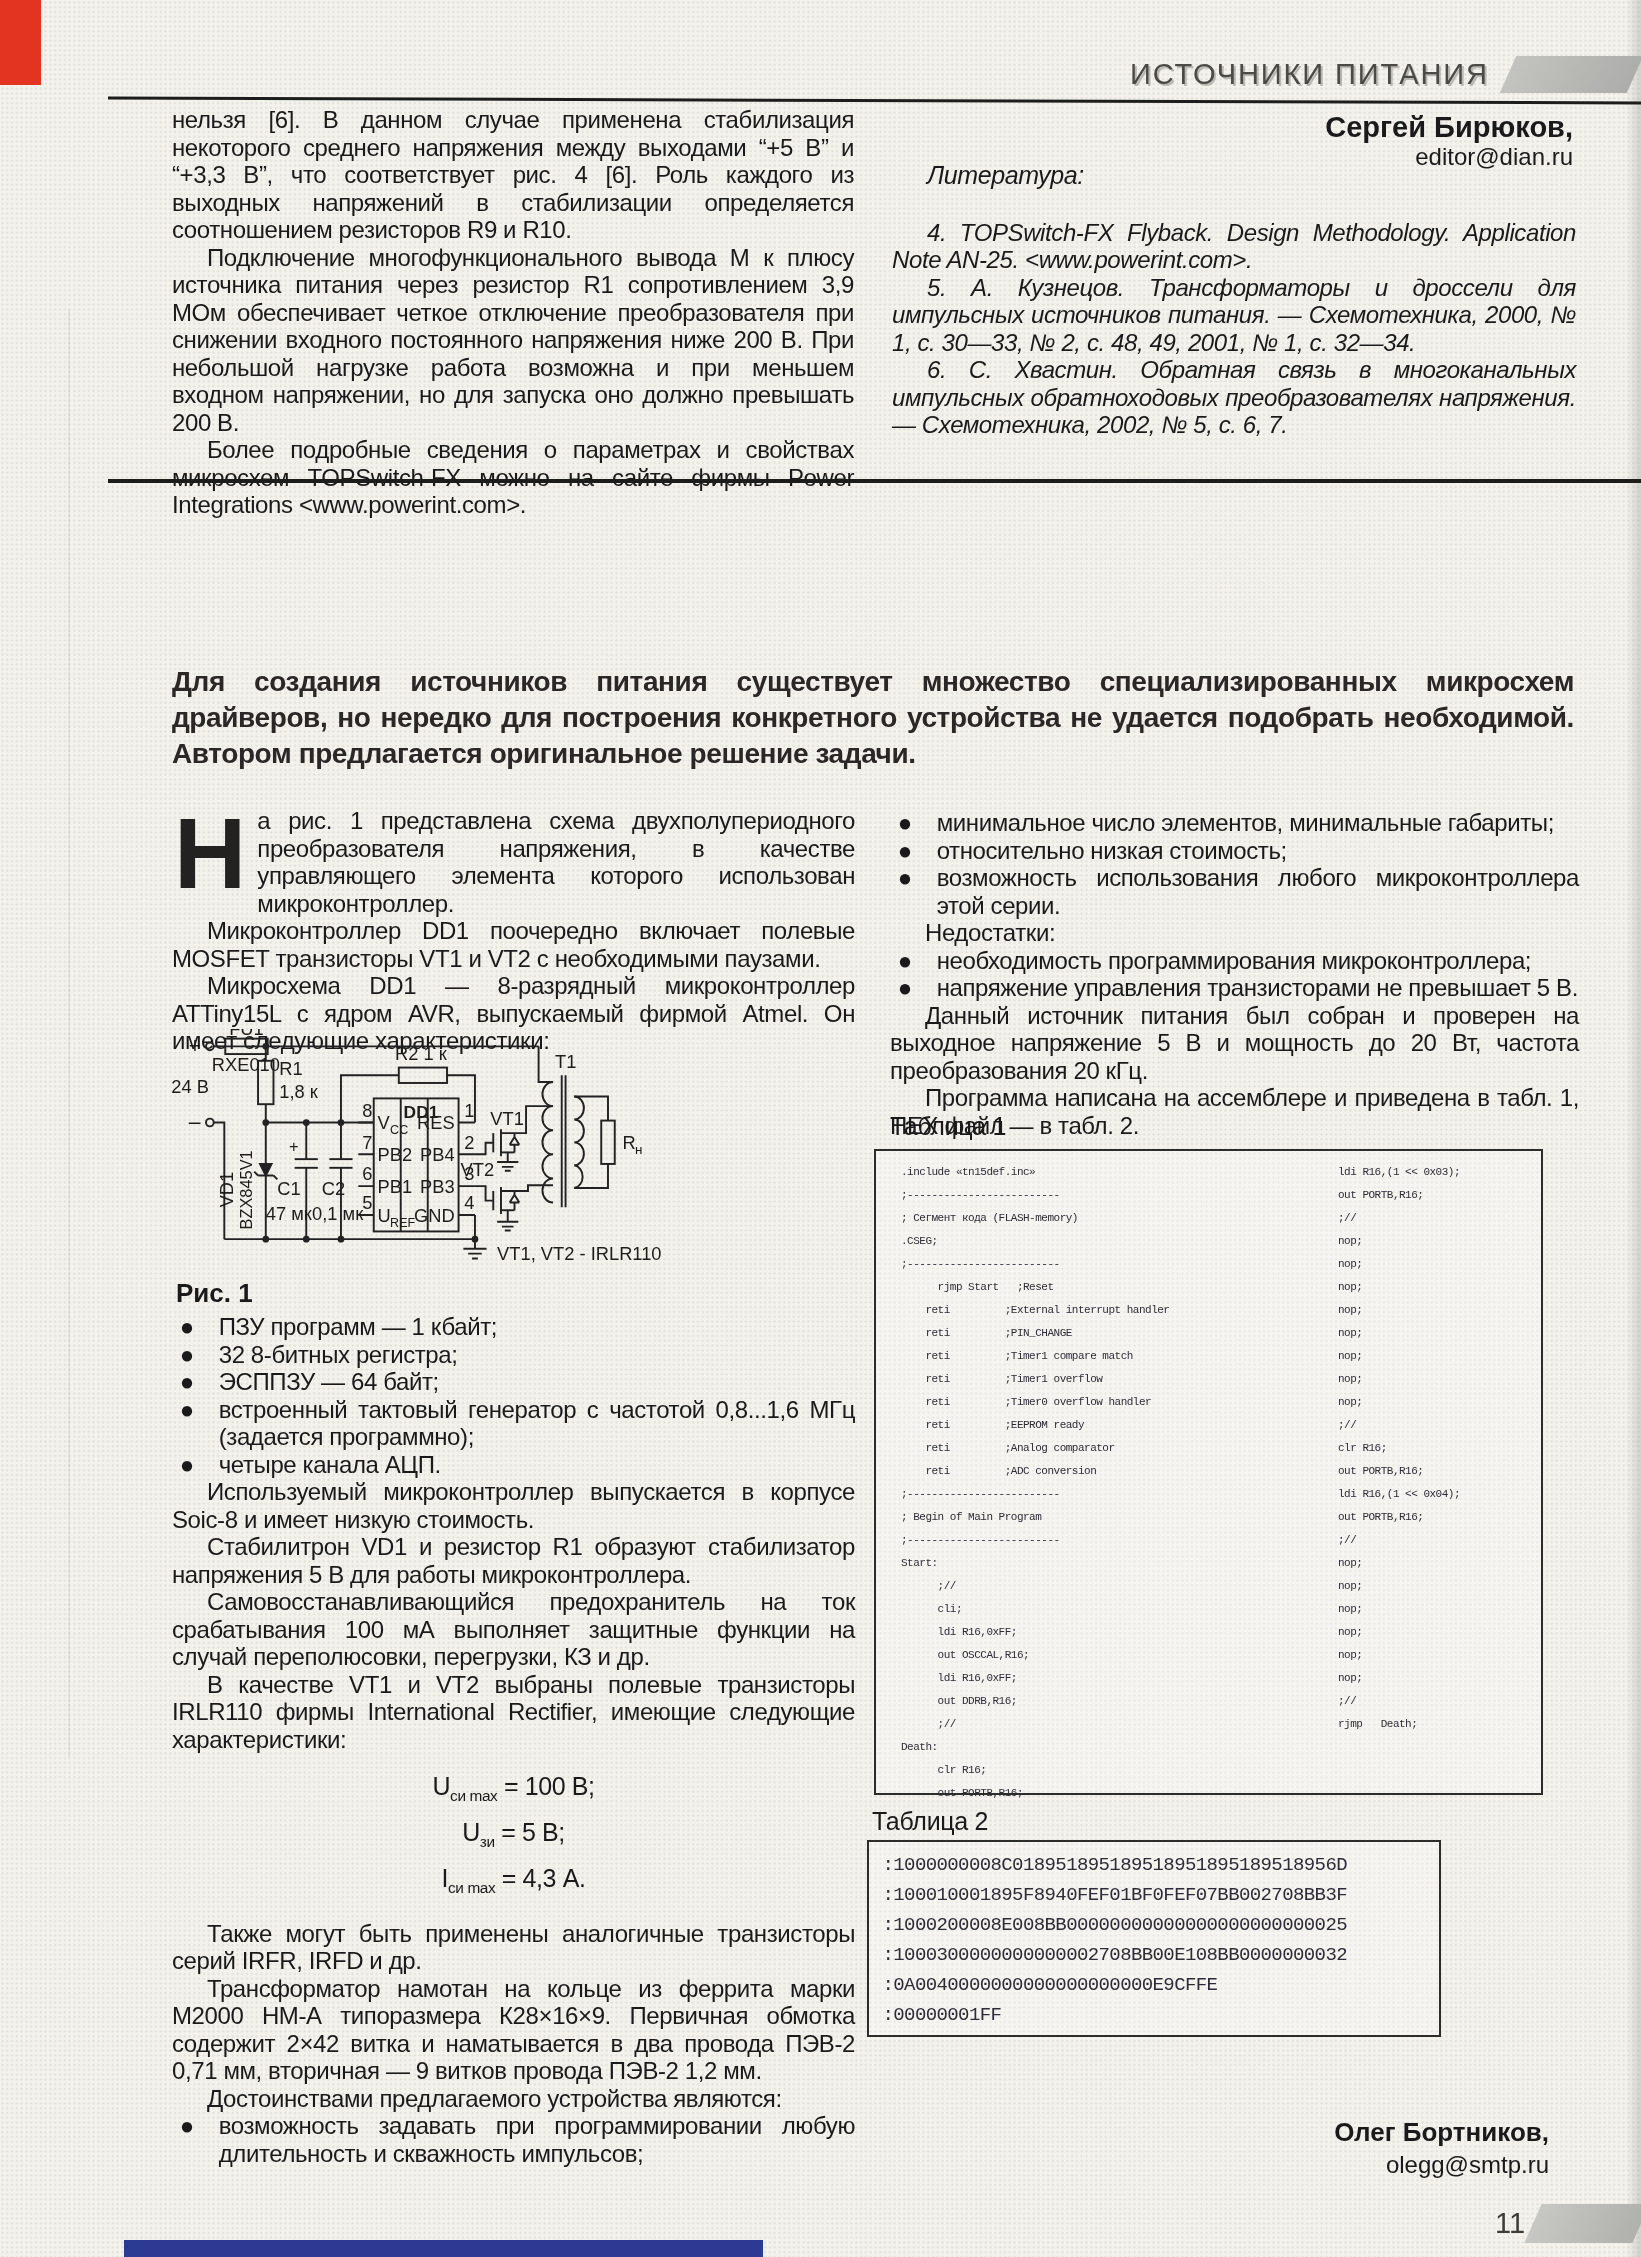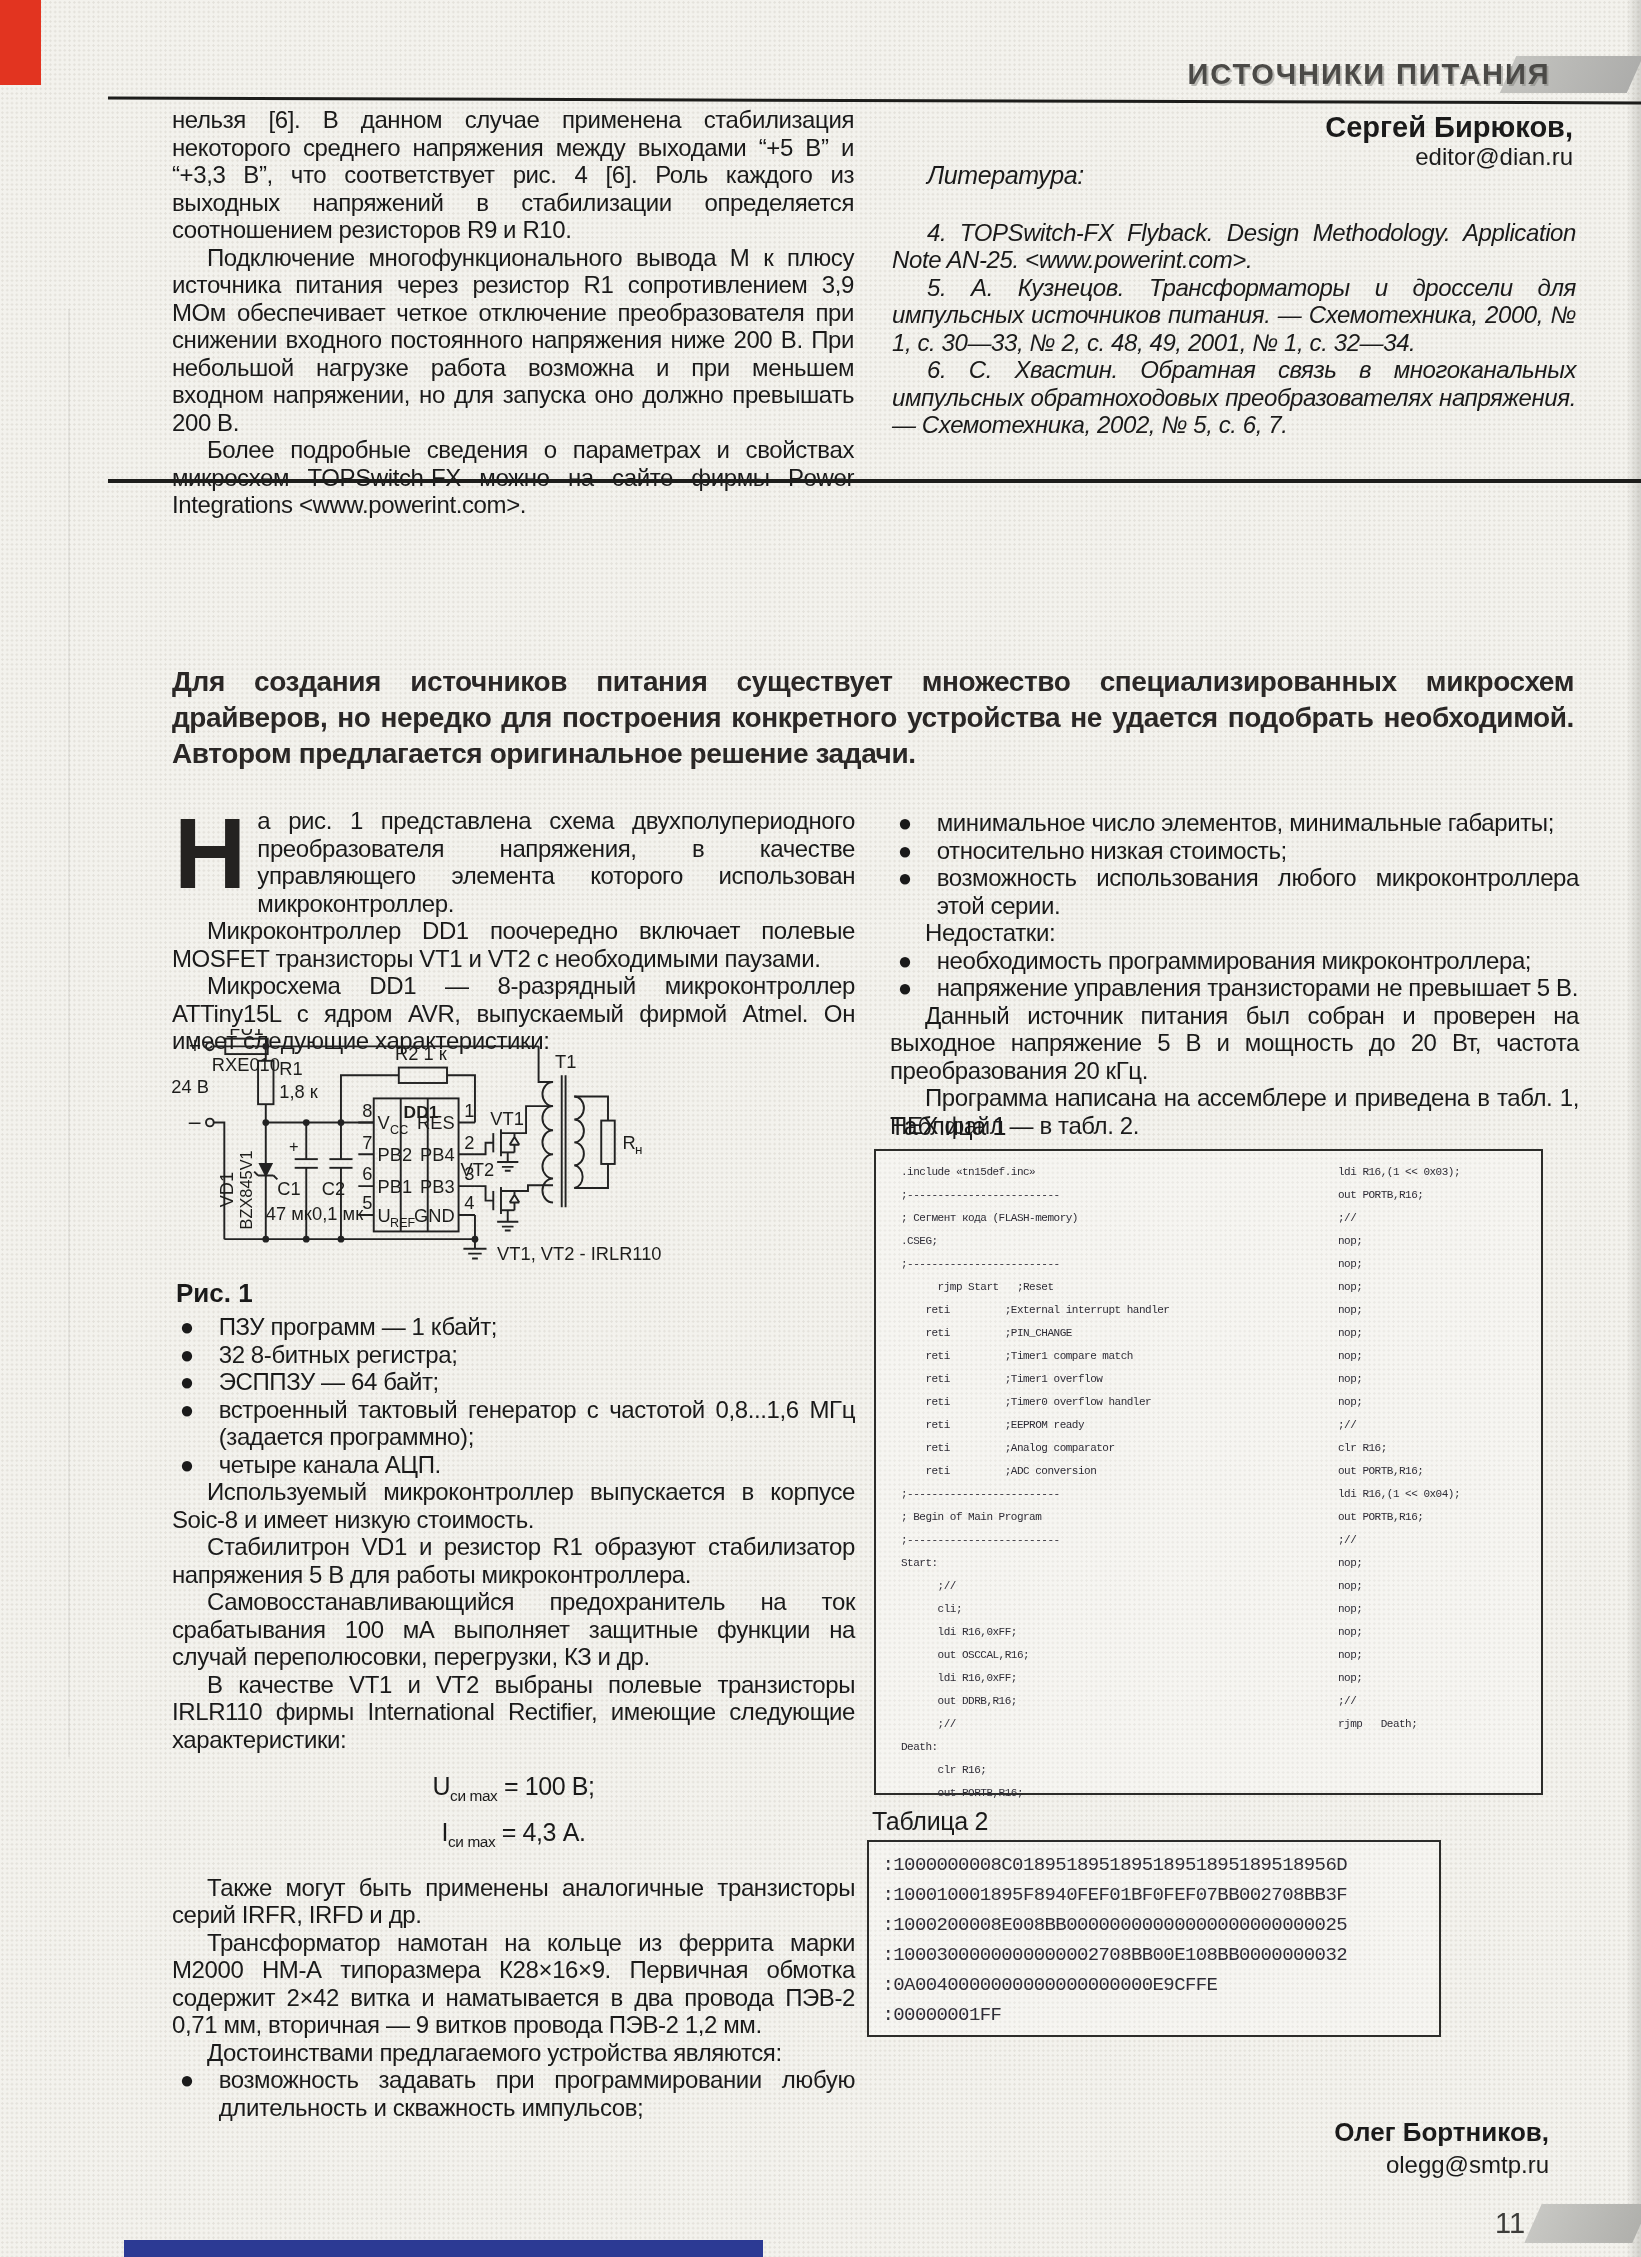--- a/index.html
+++ b/index.html
@@ -11,21 +11,21 @@
   .abs{position:absolute;}
   .p{margin:0;text-indent:35px;text-align:justify;}
   .noindent{text-indent:0;}
   .body-text{font-size:24px;line-height:27.5px;letter-spacing:-0.4px;}
   .red-mark{left:0;top:0;width:41px;height:85px;background:#e23420;}
   .crease{left:68px;top:309px;width:1.9px;height:1448px;background:rgba(0,0,0,0.05);}
   .right-shade{right:0;top:0;width:15.4px;height:100%;background:linear-gradient(to right, rgba(0,0,0,0), rgba(60,60,55,0.18));}
   .rule{background:#1d1d1b;}
   .hdr-rule{left:108px;top:99px;width:1533px;height:2.9px;transform:rotate(0.18deg);}
   .sec-rule{left:108px;top:479px;width:1533px;height:3.9px;}
-  .hdr-title{left:1176px;top:58px;width:386px;text-align:center;font-size:29px;font-weight:bold;
+  .hdr-title{left:1130px;top:58px;width:386px;text-align:left;font-size:29px;font-weight:normal;
     color:#4b4a47;letter-spacing:1.9px;text-shadow:1.9px 1.9px 0 rgba(120,120,115,0.45);}
   .hdr-swoosh{left:1508px;top:56px;width:127px;height:37px;transform:skewX(-24deg);
     background:linear-gradient(to right,#c3c3bf,#adadab);}
   .author-top{left:1139px;top:112px;width:434px;text-align:right;}
   .author-top .name{font-size:29px;font-weight:bold;line-height:30px;}
   .author-top .mail{font-size:24px;line-height:30px;}
   .intro{left:172px;top:106px;width:682px;}
   .lit{left:892px;top:162px;width:684px;}
   .lit-title{margin:0 0 29px 35px;font-style:italic;font-size:25px;}
   .lit .p{font-style:italic;}
@@ -283,20 +283,21 @@
     <div class="brow">
         <span class="bdot">●</span>
         <span class="btxt">четыре канала АЦП.</span>
       </div>
     <p class="p">Используемый микроконтроллер выпускается в корпусе Soic-8 и имеет низкую стоимость.</p>
     <p class="p">Стабилитрон VD1 и резистор R1 образуют стабилизатор напряжения 5 В для работы микроконтроллера.</p>
     <p class="p">Самовосстанавливающийся предохранитель на ток срабатывания 100 мА выполняет защитные функции на случай переполюсовки, перегрузки, КЗ и др.</p>
     <p class="p">В качестве VT1 и VT2 выбраны полевые транзисторы IRLR110 фирмы International Rectifier, имеющие следующие характеристики:</p>
     <div class="formulas">
       <div class="formula"><span>U</span><sub>си max</sub><span> = 100 В;</span></div>
+      <div class="formula"><span>U</span><sub>зи</sub><span> = 5 В;</span></div>
       <div class="formula"><span>I</span><sub>си max</sub><span> = 4,3 А.</span></div>
     </div>
     <p class="p">Также могут быть применены аналогичные транзисторы серий IRFR, IRFD и др.</p>
     <p class="p">Трансформатор намотан на кольце из феррита марки М2000 НМ-А типоразмера К28×16×9. Первичная обмотка содержит 2×42 витка и наматывается в два провода ПЭВ-2 0,71 мм, вторичная — 9 витков провода ПЭВ-2 1,2 мм.</p>
     <p class="p">Достоинствами предлагаемого устройства являются:</p>
     <div class="brow">
         <span class="bdot">●</span>
         <span class="btxt">возможность задавать при программировании любую длительность и скважность импульсов;</span>
       </div>
   </div>

